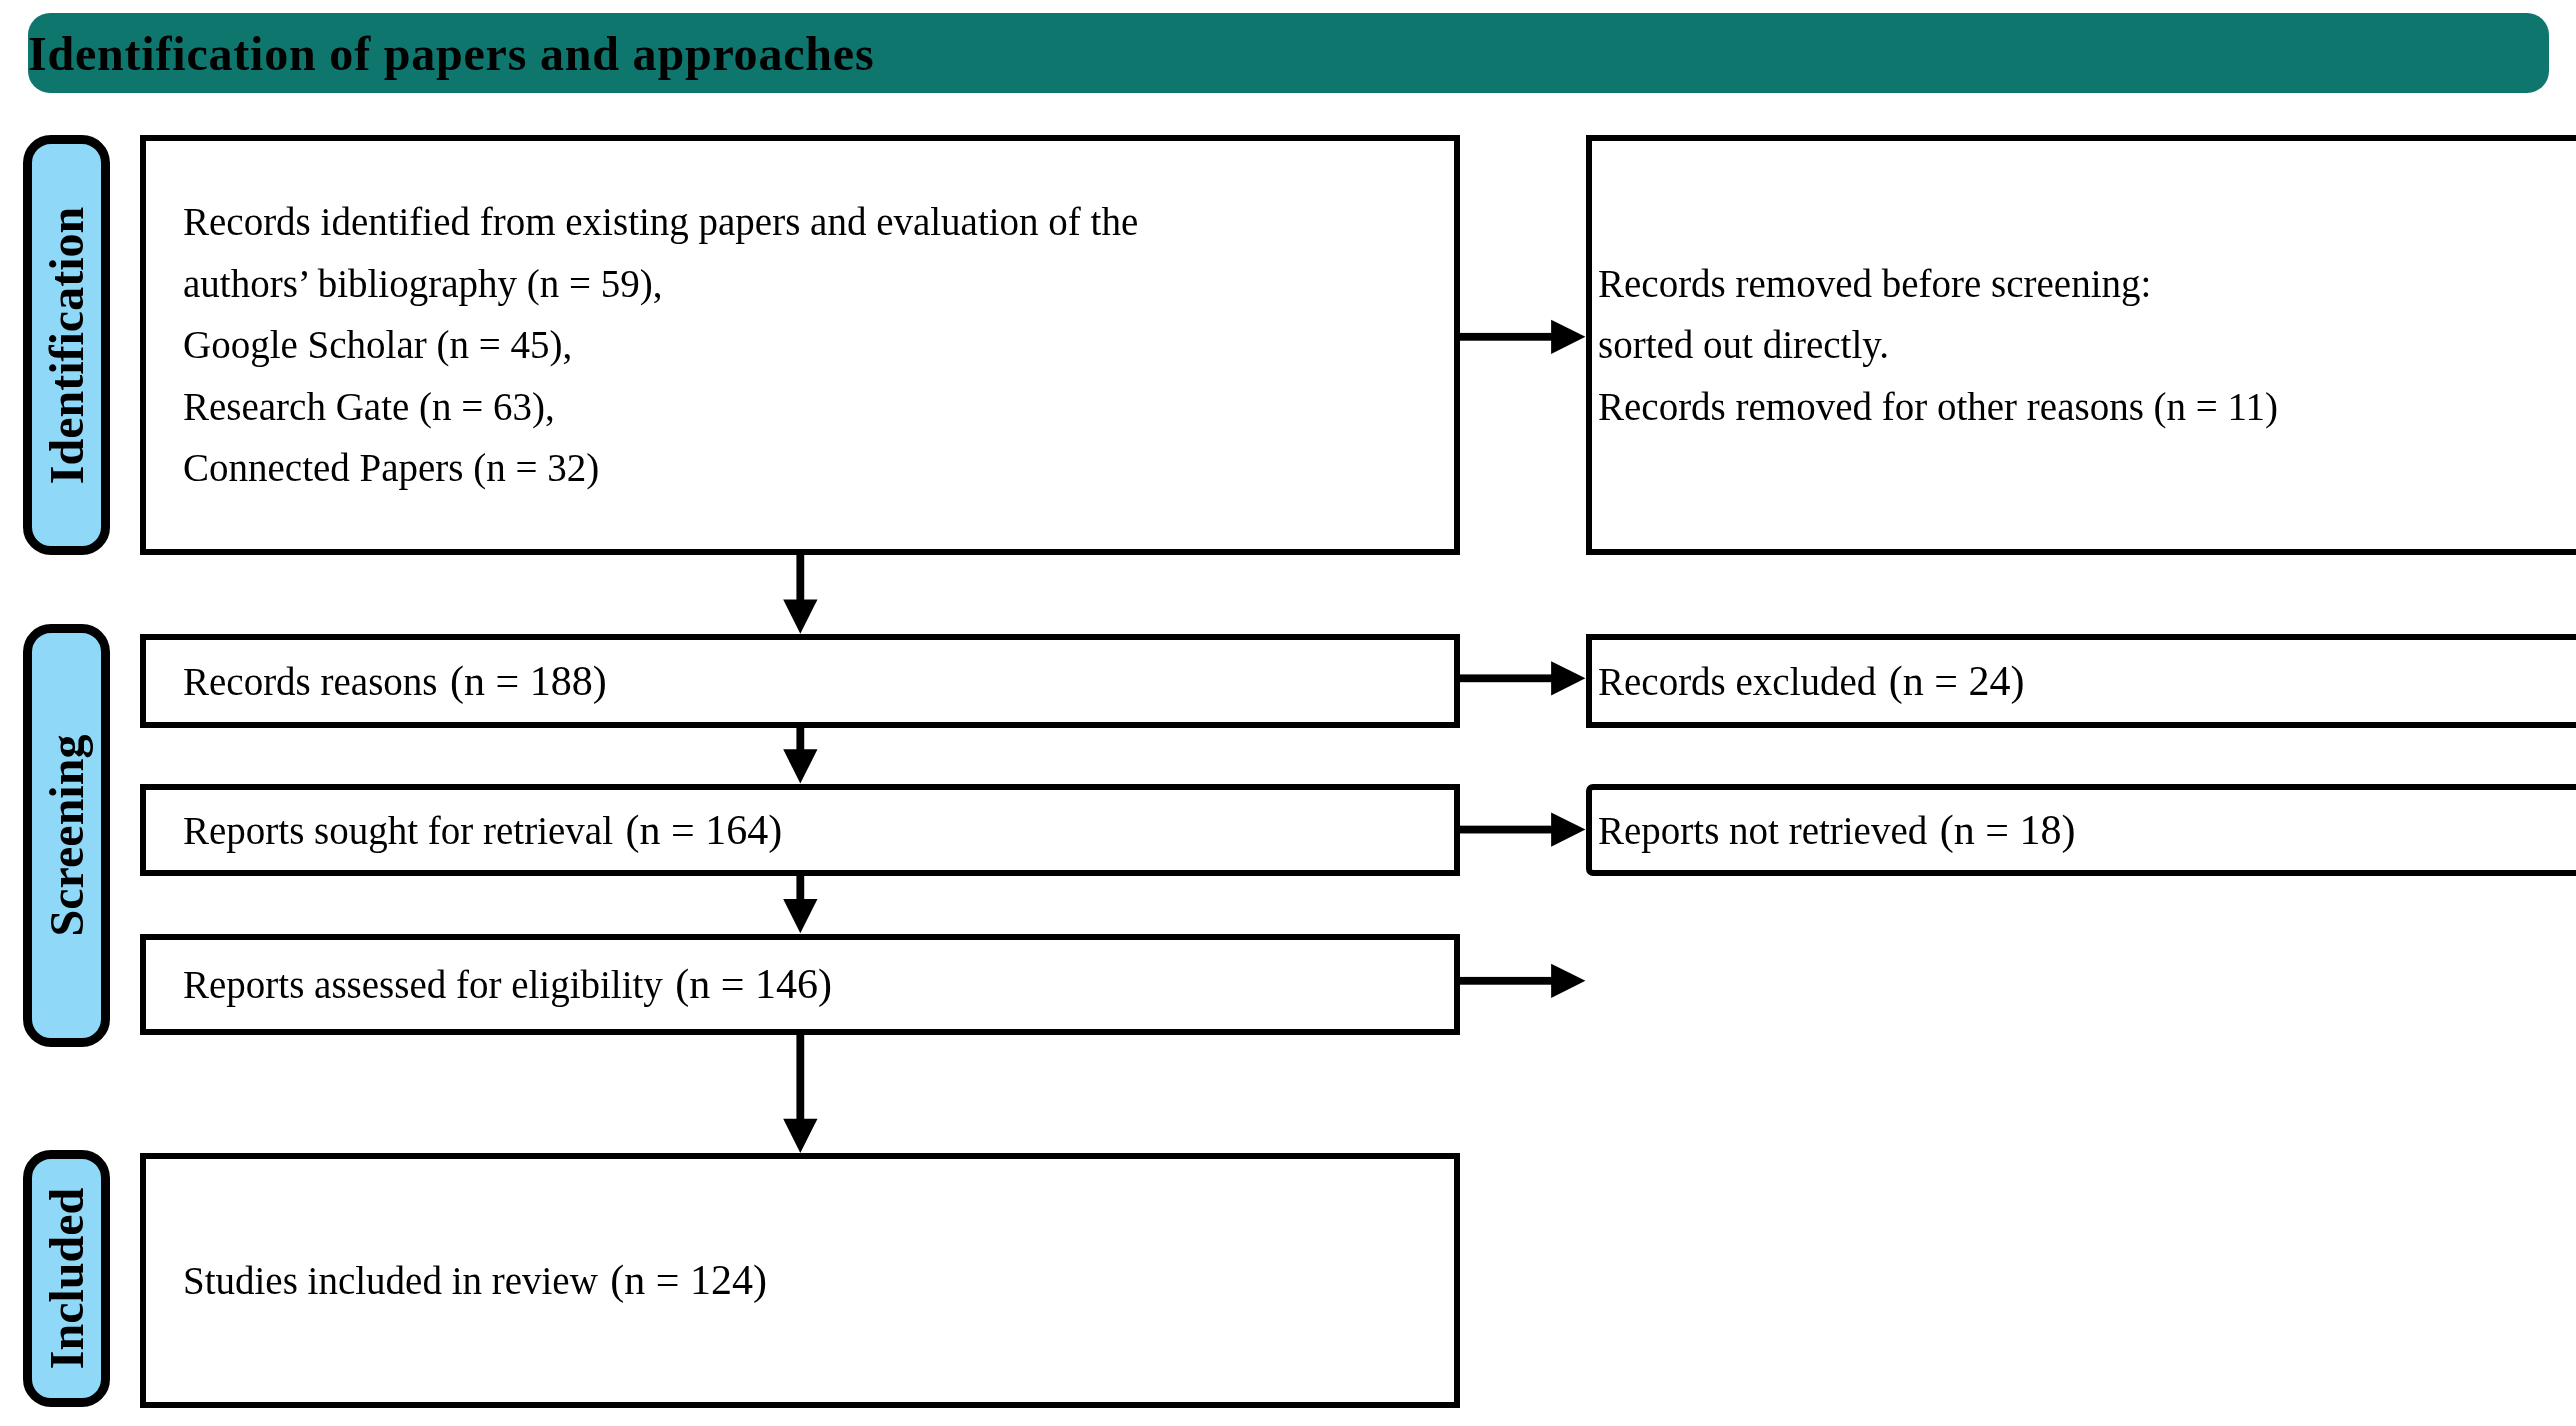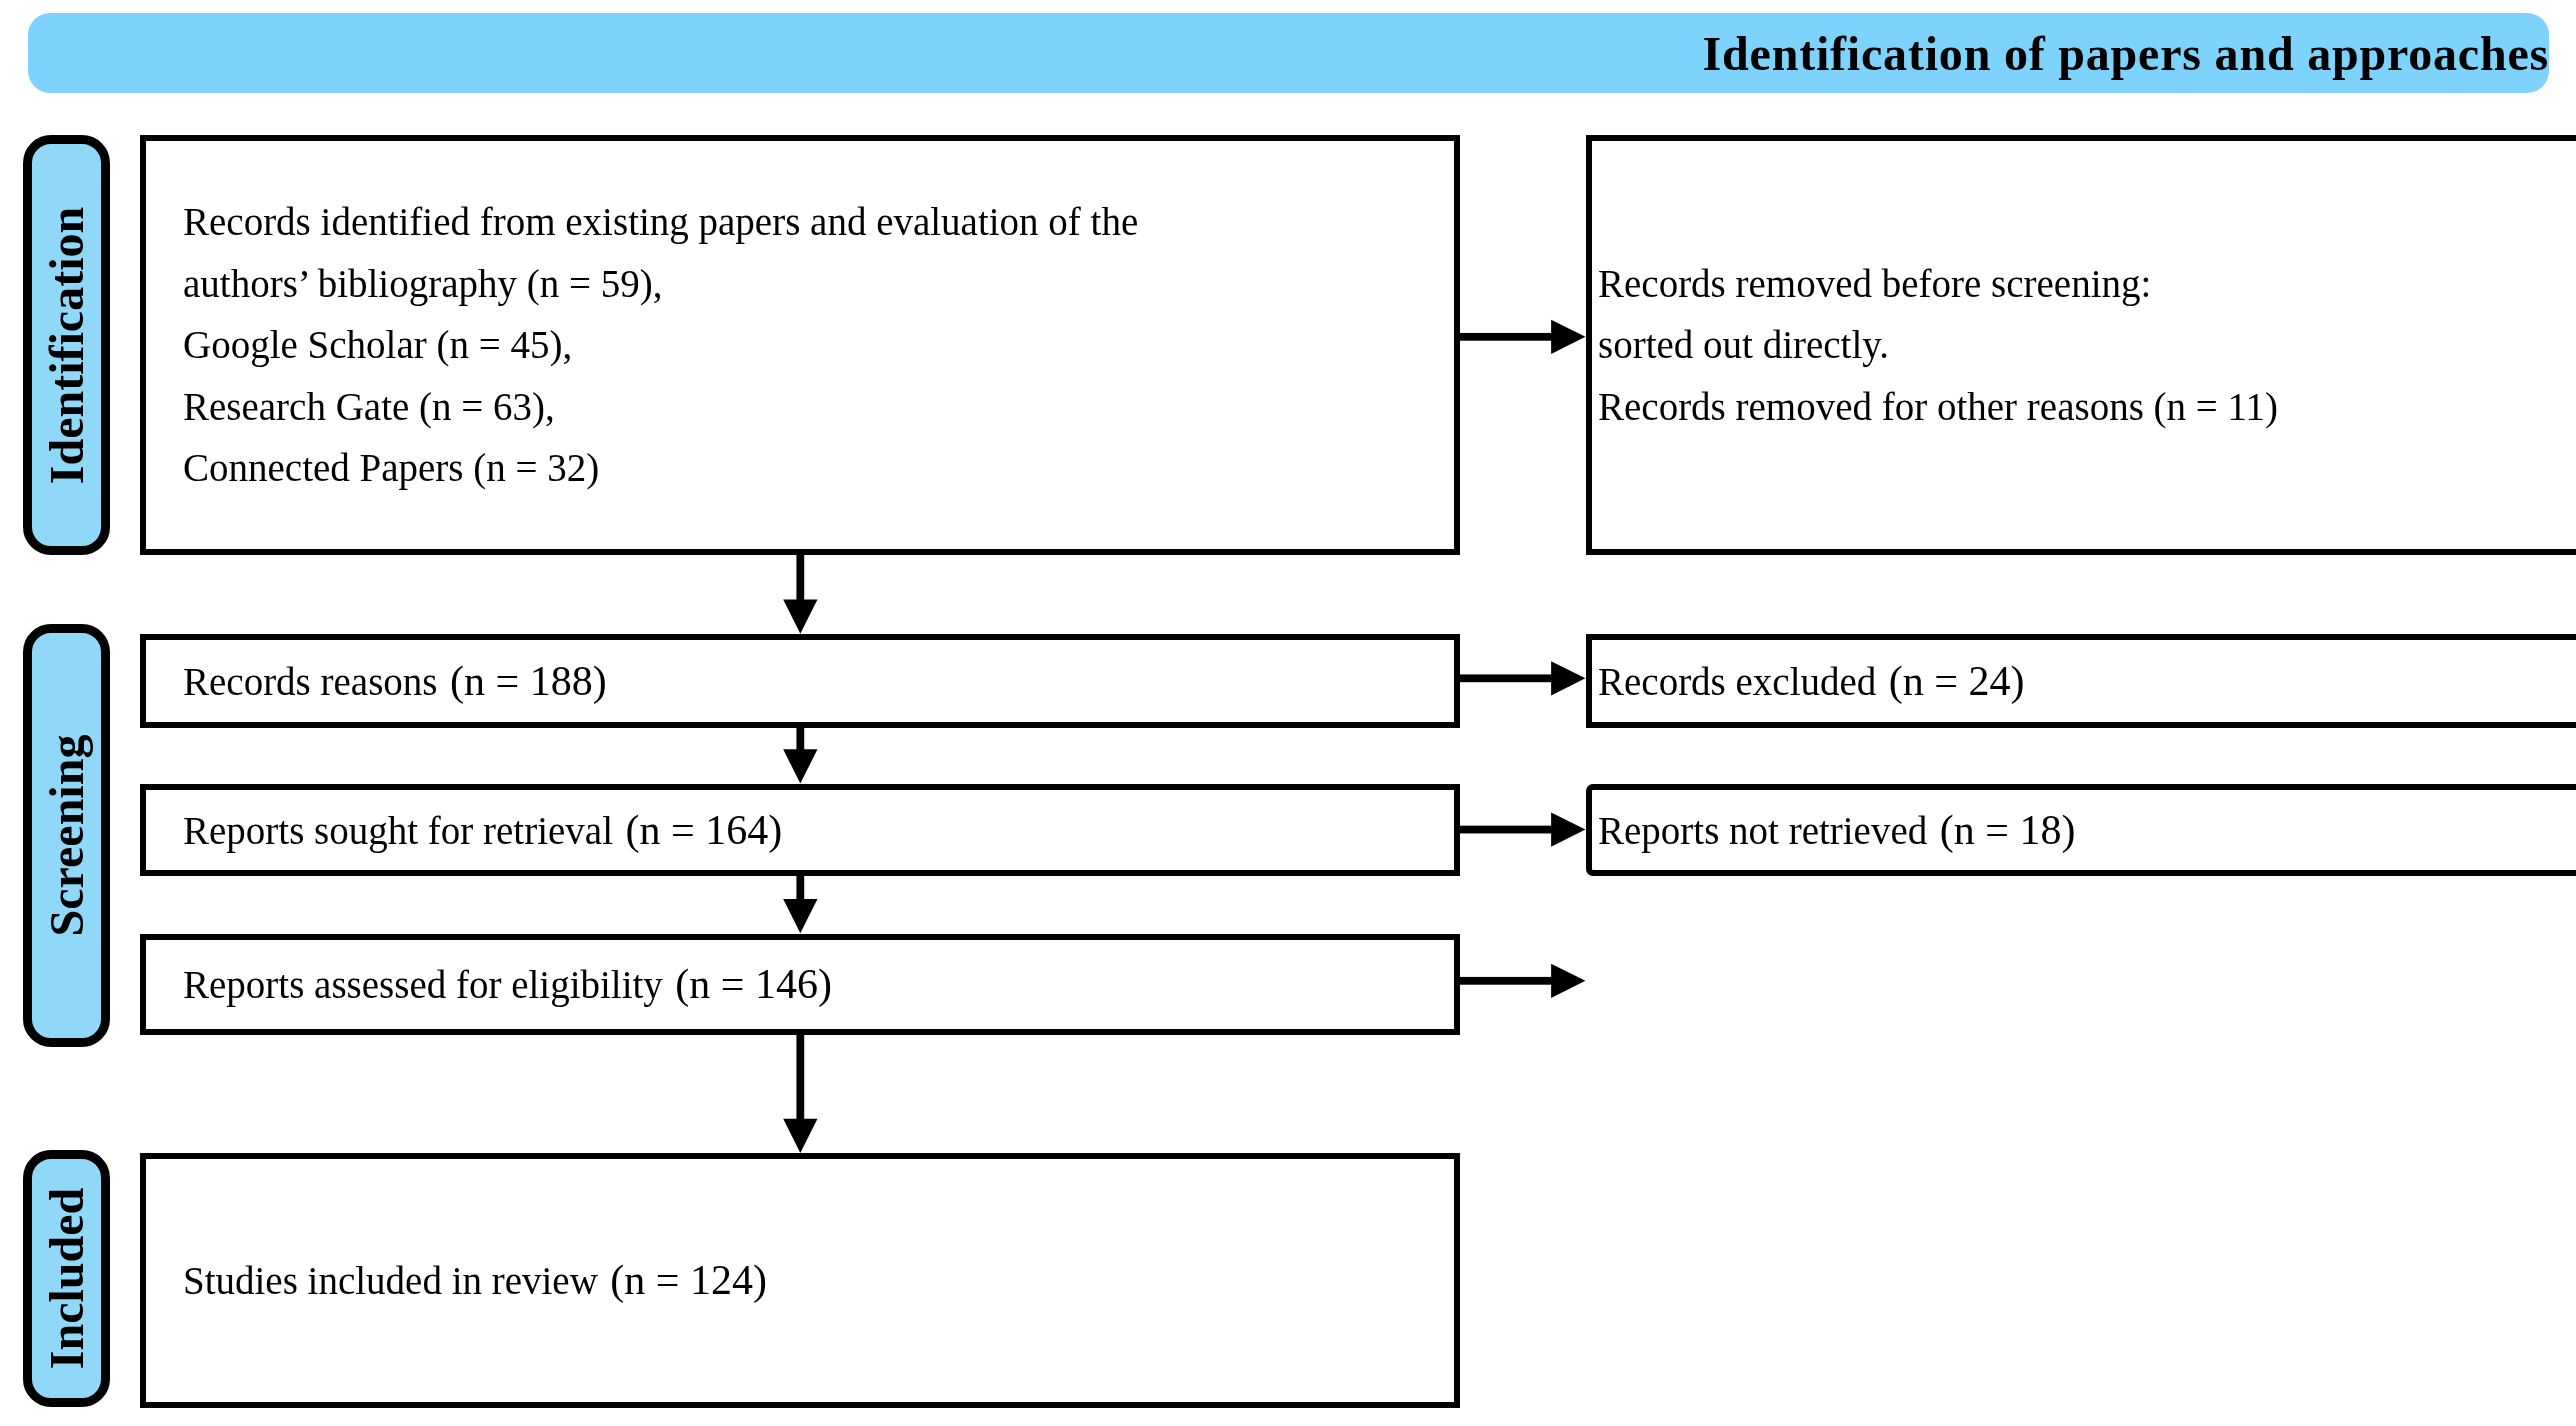--- a/index.html
+++ b/index.html
@@ -10,23 +10,23 @@
     background: #ffffff;
     font-family: "Liberation Serif", "DejaVu Serif", serif;
     color: #000000;
     overflow: hidden;
   }
   
   .banner {
     position: absolute;
     left: 28px; top: 13.3px;
     width: 2521px; height: 80px;
-    background: #7dd3fc;
+    background: #0f766e;
     border-radius: 22px;
-    display: flex; align-items: center; justify-content: flex-end;
+    display: flex; align-items: center; justify-content: flex-start;
   }
   .banner-title {
     font-weight: bold;
     font-size: 48px;
     letter-spacing: 0.8px;
   }
   
   .stage {
     position: absolute;
     left: 23.4px; width: 87px;

